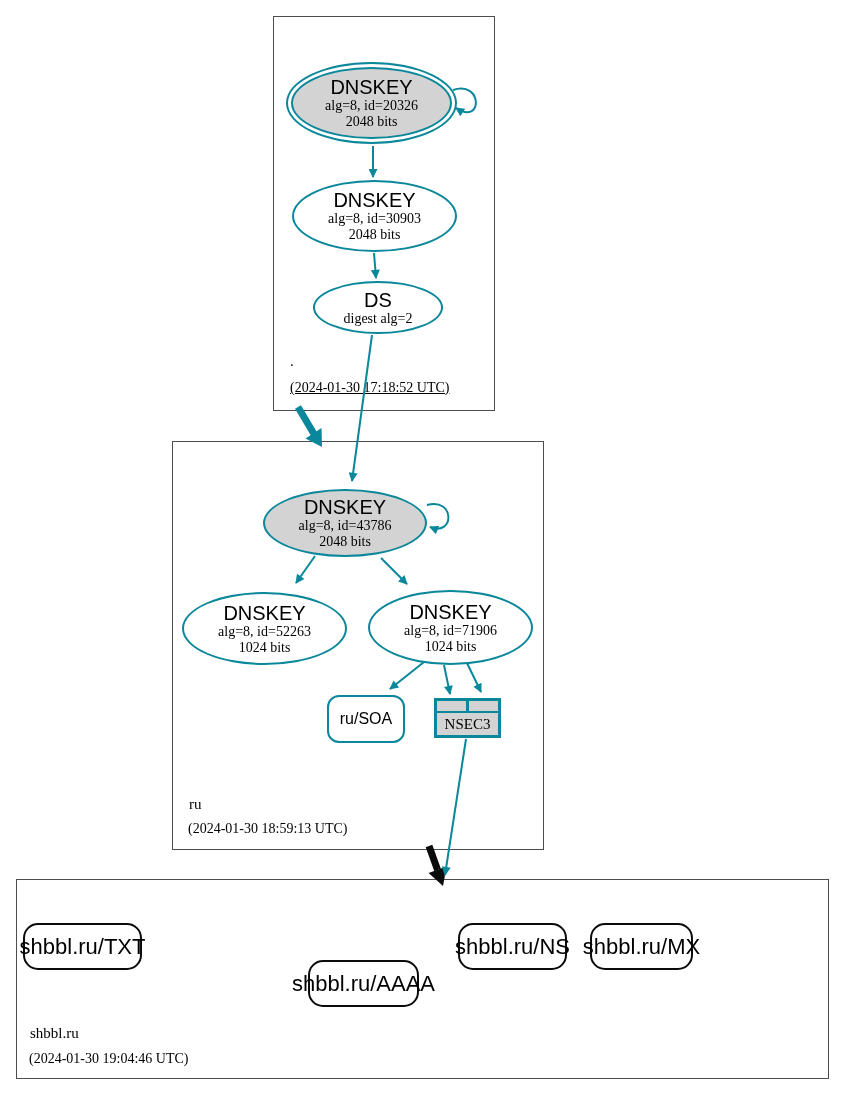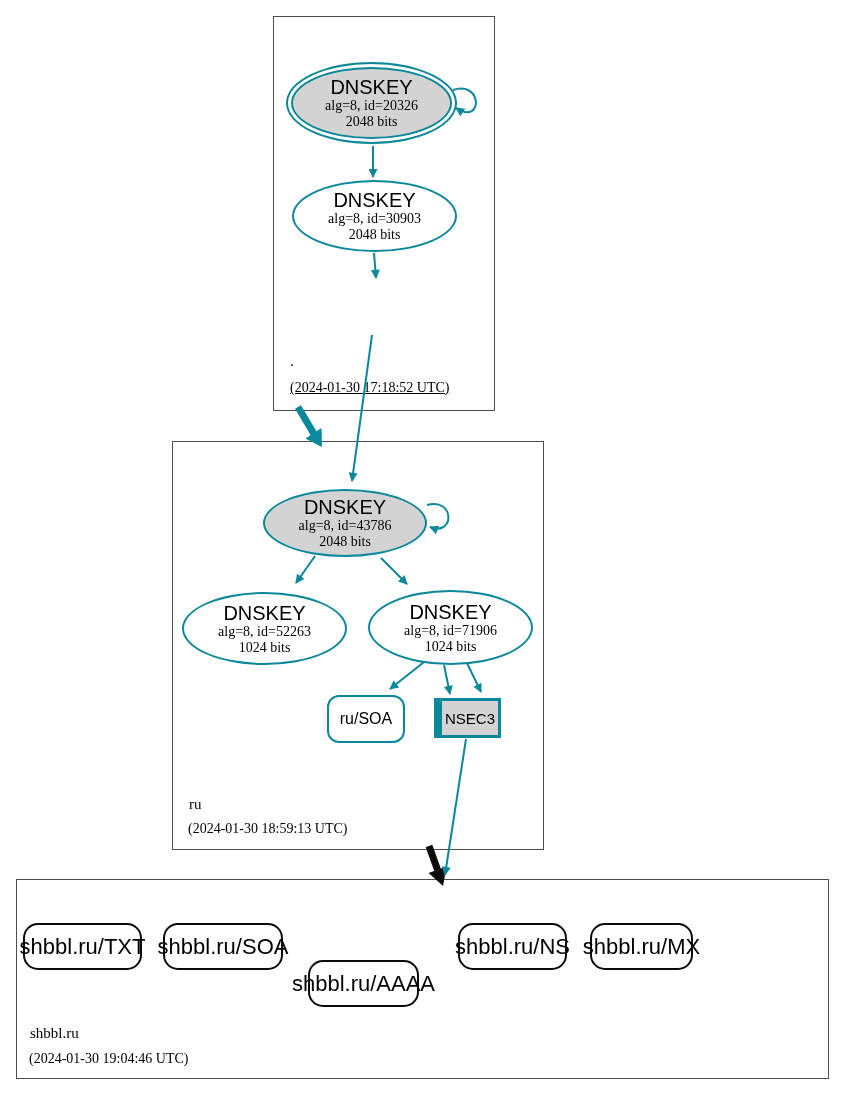--- a/index.html
+++ b/index.html
@@ -47,21 +47,21 @@
     display:flex;align-items:center;justify-content:center;box-sizing:border-box;
     font-size:16px;color:#000;
   }
   .rrset{
     position:absolute;border:2px solid var(--black);border-radius:15px;background:#fff;
     display:flex;align-items:center;justify-content:center;box-sizing:border-box;
     font-size:22px;color:#000;top:923px;height:47px;
   }
   .nsec3{
     position:absolute;left:434px;top:698px;width:67px;height:40px;background:var(--secure);
-    box-sizing:border-box;padding:3px;display:flex;flex-direction:row;gap:2px;
+    box-sizing:border-box;padding:3px;display:flex;flex-direction:column;gap:2px;font-family:Liberation Serif, serif;
   }
   .nsec3-row{display:flex;gap:3px;height:10px;}
   .nsec3-cell{flex:1;background:var(--gray_fill);}
   .nsec3-label{
     flex:1;background:var(--gray_fill);display:flex;align-items:center;justify-content:center;
     font-size:15px;color:#000;
   }
   svg.edges{position:absolute;left:0;top:0;pointer-events:none;}
 </style>
 </head>
@@ -89,20 +89,24 @@
       <div class="node-sub">2048 bits</div>
     </div>
   </div>
 
   <div class="ellipse" style="left:292px;top:180px;width:165px;height:72px;">
     <div class="node-title">DNSKEY</div>
     <div class="node-sub">alg=8, id=30903</div>
     <div class="node-sub">2048 bits</div>
   </div>
 
+  <div class="ellipse" style="left:313px;top:281px;width:130px;height:53px;">
+    <div class="node-title">DS</div>
+    <div class="node-sub">digest alg=2</div>
+  </div>
 
   <div class="ellipse gray" style="left:263px;top:489px;width:164px;height:68px;">
     <div class="node-title">DNSKEY</div>
     <div class="node-sub">alg=8, id=43786</div>
     <div class="node-sub">2048 bits</div>
   </div>
 
   <div class="ellipse" style="left:182px;top:592px;width:165px;height:73px;">
     <div class="node-title">DNSKEY</div>
     <div class="node-sub">alg=8, id=52263</div>
@@ -122,23 +126,20 @@
   <div class="nsec3">
     <div class="nsec3-row">
       <div class="nsec3-cell"></div>
       <div class="nsec3-cell"></div>
     </div>
     <div class="nsec3-label">NSEC3</div>
   </div>
 
   <div class="rrset" style="left:23px;width:119px;">
     <span>shbbl.ru/TXT</span>
-  </div>
-  <div class="rrset" style="left:163px;width:120px;">
-    <span>shbbl.ru/SOA</span>
   </div>
   <div class="rrset" style="left:308px;width:111px;margin-top:37px;">
     <span>shbbl.ru/AAAA</span>
   </div>
   <div class="rrset" style="left:458px;width:109px;">
     <span>shbbl.ru/NS</span>
   </div>
   <div class="rrset" style="left:590px;width:103px;">
     <span>shbbl.ru/MX</span>
   </div>

